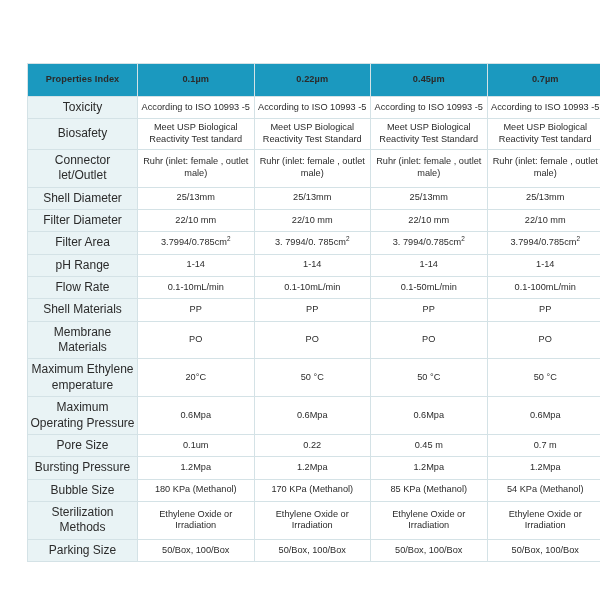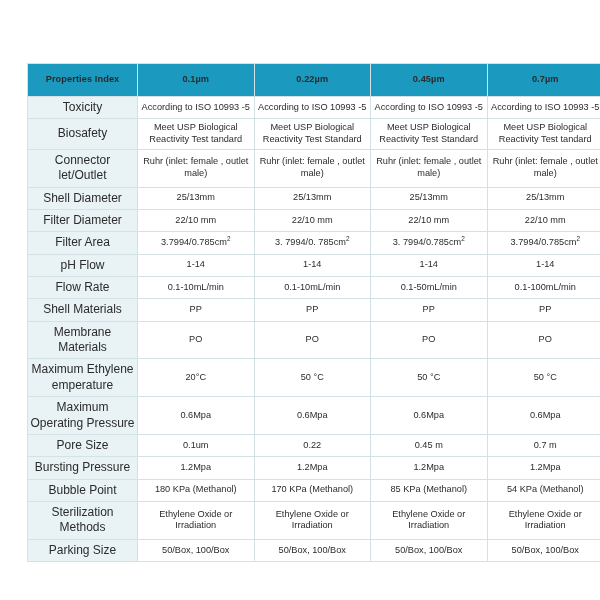--- a/index.html
+++ b/index.html
@@ -124,21 +124,21 @@
             <td class="val">22/10 mm</td>
           </tr>
           <tr>
             <td class="row-label">Filter Area</td>
             <td class="val">3.7994/0.785cm<sup>2</sup></td>
             <td class="val">3. 7994/0. 785cm<sup>2</sup></td>
             <td class="val">3. 7994/0.785cm<sup>2</sup></td>
             <td class="val">3.7994/0.785cm<sup>2</sup></td>
           </tr>
           <tr>
-            <td class="row-label">pH Flow</td>
+            <td class="row-label">pH Range</td>
             <td class="val">1-14</td>
             <td class="val">1-14</td>
             <td class="val">1-14</td>
             <td class="val">1-14</td>
           </tr>
           <tr>
             <td class="row-label">Flow Rate</td>
             <td class="val">0.1-10mL/min</td>
             <td class="val">0.1-10mL/min</td>
             <td class="val">0.1-50mL/min</td>
@@ -180,21 +180,21 @@
             <td class="val">0.7 m</td>
           </tr>
           <tr>
             <td class="row-label">Bursting Pressure</td>
             <td class="val">1.2Mpa</td>
             <td class="val">1.2Mpa</td>
             <td class="val">1.2Mpa</td>
             <td class="val">1.2Mpa</td>
           </tr>
           <tr>
-            <td class="row-label">Bubble Point</td>
+            <td class="row-label">Bubble Size</td>
             <td class="val">180 KPa (Methanol)</td>
             <td class="val">170 KPa (Methanol)</td>
             <td class="val">85 KPa (Methanol)</td>
             <td class="val">54 KPa (Methanol)</td>
           </tr>
           <tr>
             <td class="row-label">Sterilization Methods</td>
             <td class="val">Ethylene Oxide or Irradiation</td>
             <td class="val">Ethylene Oxide or Irradiation</td>
             <td class="val">Ethylene Oxide or Irradiation</td>

